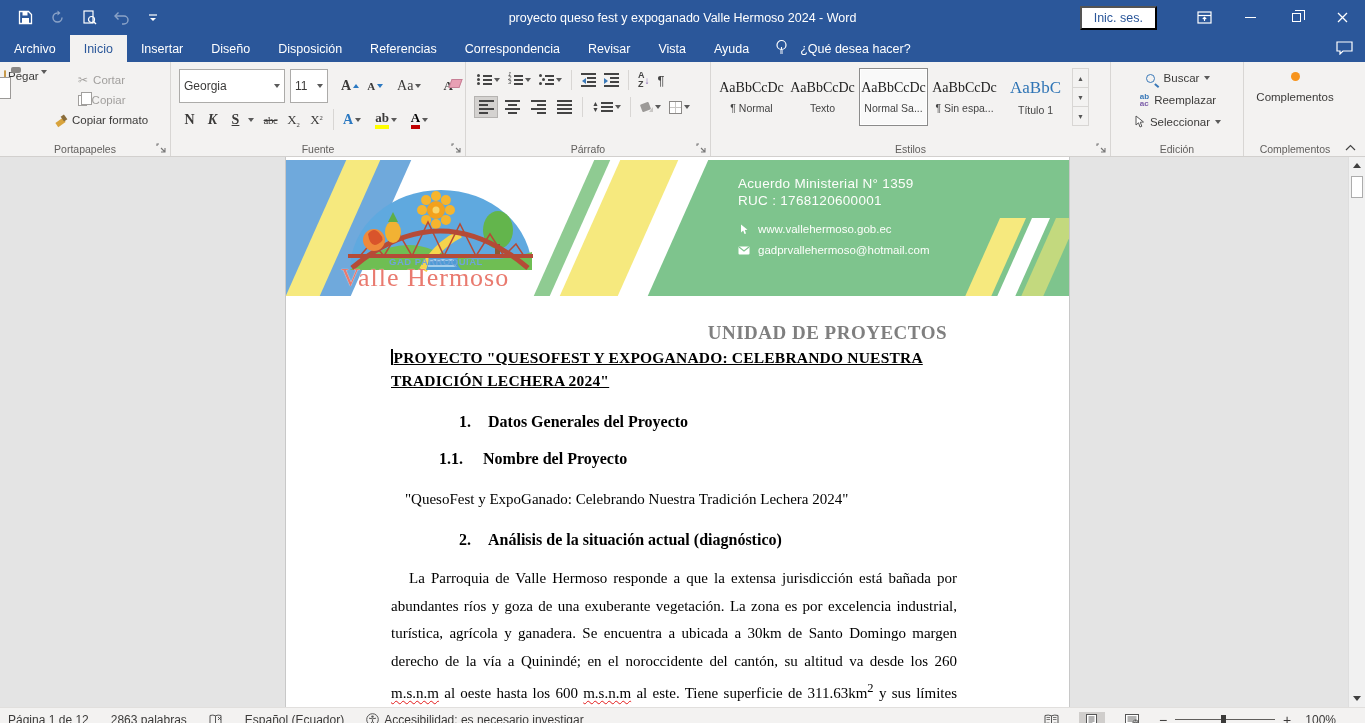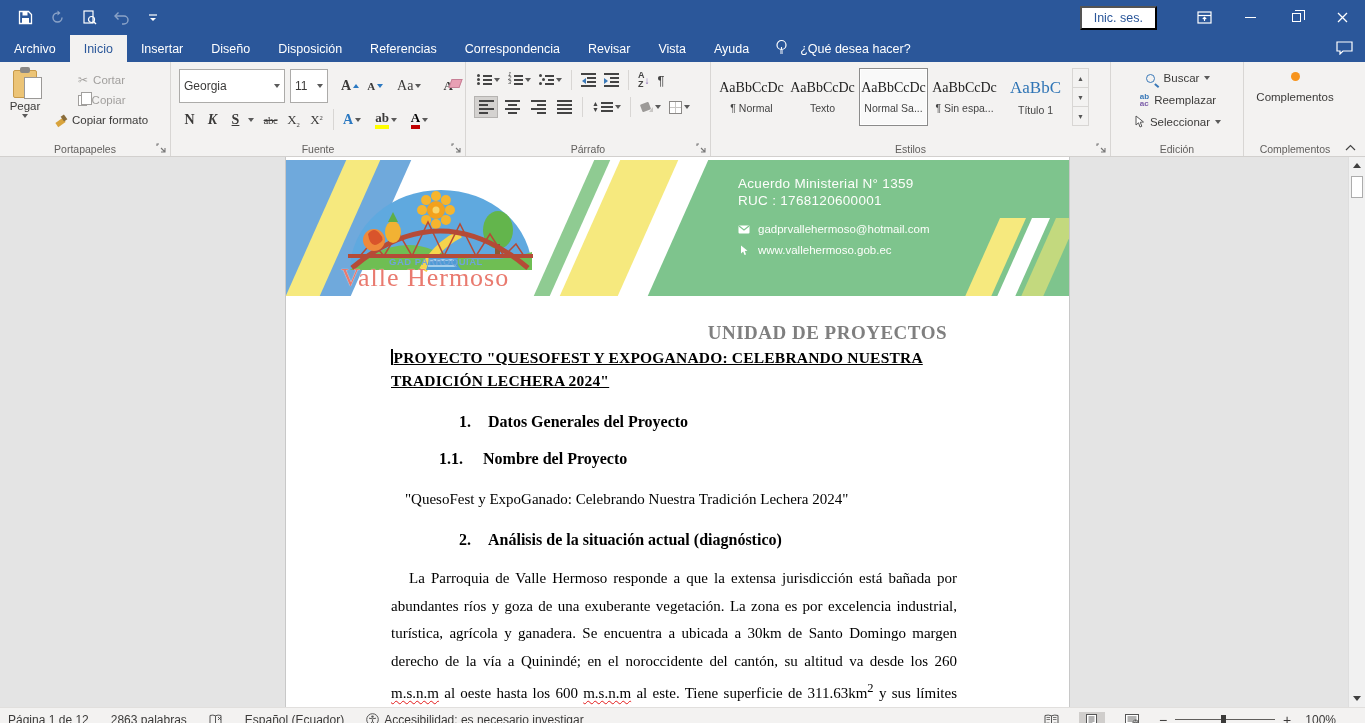--- a/index.html
+++ b/index.html
@@ -30,21 +30,21 @@
   .rgroup { position:relative; display:flex; flex-direction:column; padding:4px 4px 16px 4px; }
   .rgroup + .rgroup { border-left:1px solid #D8D6D4; }
   .glabel { position:absolute; bottom:1px; left:0; right:0; text-align:center; font-size:10.5px; color:#605E5C; }
   .dlaunch { position:absolute; bottom:2px; right:3px; width:11px; height:11px; cursor:pointer; }
   .gbody { display:flex; flex:1; }
   .chev { width:0; height:0; border-left:3px solid transparent; border-right:3px solid transparent; border-top:4px solid #5A5A5A; display:inline-block; }
   .rbtn { display:flex; align-items:center; justify-content:center; gap:2px; padding:2px 3px; border-radius:2px; cursor:pointer; }
   .rbtn.gray { color:#A19F9D; cursor:default; }
 
   
-  .paste-big { width:42px; display:flex; flex-direction:column; align-items:center; justify-content:flex-start; gap:2px; padding-top:4px; cursor:pointer; }
+  .paste-big { width:42px; display:flex; flex-direction:row; align-items:flex-start; justify-content:flex-start; gap:2px; padding-top:4px; cursor:pointer; }
   .clipboard { position:relative; width:24px; height:28px; background:#ECC476; border:1px solid #C79A4B; border-radius:2px; }
   .clipboard::before { content:''; position:absolute; left:6px; top:-4px; width:10px; height:6px; background:#8A8886; border-radius:2px; }
   .clipboard::after { content:''; position:absolute; right:-6px; top:6px; width:16px; height:20px; background:#fff; border:1px solid #9B9997; }
   .clip-col { display:flex; flex-direction:column; gap:4px; padding:6px 0 0 6px; }
   .smallbtn { display:flex; align-items:center; gap:5px; font-size:11.5px; height:16px; cursor:pointer; }
   .scissors { font-size:12px; line-height:1; }
   .copy-ic { position:relative; width:9px; height:11px; border:1px solid #A19F9D; background:#fff; }
   .copy-ic::after { content:''; position:absolute; left:2px; top:-4px; width:9px; height:11px; border:1px solid #A19F9D; background:#fff; }
   .brush-ic { width:12px; height:12px; position:relative; }
   .brush-ic::before { content:''; position:absolute; left:1px; top:6px; width:9px; height:5px; background:#D8A33C; transform:rotate(-35deg); }
@@ -220,20 +220,21 @@
           <path d="M5.5 1.5 L2 5 L5.5 8.5" fill="none" stroke="#fff" stroke-width="1.4"></path>
         </svg>
     </span>
     <span class="qbtn">
       <svg width="10" height="10" viewBox="0 0 10 10">
           <path d="M1 2 h8" stroke="#fff" stroke-width="1.2"></path>
           <path d="M2 5 L5 8 L8 5 z" fill="#fff"></path>
         </svg>
     </span>
   </div>
+  <div class="win-title">proyecto queso fest y expoganado Valle Hermoso 2024  -  Word</div>
   <div class="tb-right">
     <button class="signin">Inic. ses.</button>
     <span class="winbtn">
       <svg width="15" height="13" viewBox="0 0 15 13">
           <rect x="1" y="1" width="13" height="11" fill="none" stroke="#fff" stroke-width="1.2"></rect>
           <path d="M1 4.5 h13" stroke="#fff" stroke-width="1.2"></path>
           <path d="M7.5 10 V6.5 M5.8 8 L7.5 6.3 L9.2 8" stroke="#fff" stroke-width="1.1" fill="none"></path>
         </svg>
     </span>
     <span class="winbtn">
@@ -619,34 +620,34 @@
         <div class="gad">GAD PARROQUIAL</div>
         <div class="vh">Valle Hermoso</div>
       </div>
 
       <div class="contact">
         <div class="big">Acuerdo Ministerial N° 1359</div>
         <div class="big">RUC : 1768120600001</div>
         <ul>
           <li>
               <span class="ct-ic">
+                <svg width="9" height="11" viewBox="0 0 9 11">
+                  <path d="M1 0.5 L1 8.5 L3.2 6.6 L4.5 10 L6 9.4 L4.8 6 L7.5 5.8 Z" fill="#fff"></path>
+                </svg>
+              </span>
+              <span>www.vallehermoso.gob.ec</span>
+            </li>
+          <li>
+              <span class="ct-ic">
                 <svg width="12" height="9" viewBox="0 0 12 9">
                   <rect x="0.5" y="0.5" width="11" height="8" rx="1" fill="#fff"></rect>
                   <path d="M1 1 L6 5 L11 1" stroke="#7EC48D" stroke-width="1.2" fill="none"></path>
                 </svg>
               </span>
               <span>gadprvallehermoso@hotmail.com</span>
-            </li>
-          <li>
-              <span class="ct-ic">
-                <svg width="9" height="11" viewBox="0 0 9 11">
-                  <path d="M1 0.5 L1 8.5 L3.2 6.6 L4.5 10 L6 9.4 L4.8 6 L7.5 5.8 Z" fill="#fff"></path>
-                </svg>
-              </span>
-              <span>www.vallehermoso.gob.ec</span>
             </li>
         </ul>
       </div>
     </div>
 
     <div class="doc-content">
       <div class="unit-title">UNIDAD DE PROYECTOS</div>
       <div class="proj-title"><span class="caret"></span><span>PROYECTO "QUESOFEST Y EXPOGANADO: CELEBRANDO NUESTRA TRADICIÓN LECHERA 2024"</span></div>
       <div class="h-num1"><span class="num">1.</span><span>Datos Generales del Proyecto</span></div>
       <div class="h-num11"><span class="num">1.1.</span><span>Nombre del Proyecto</span></div>

